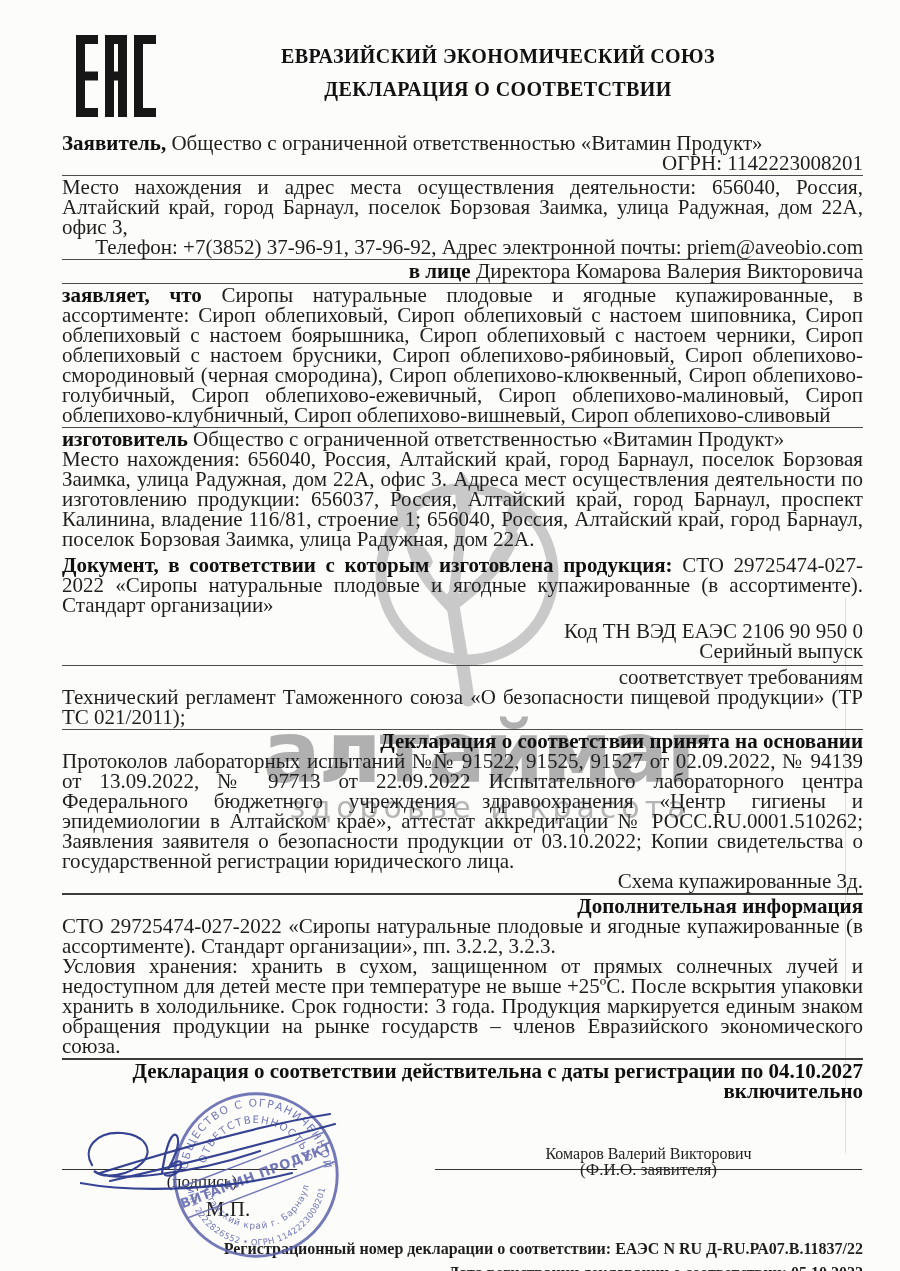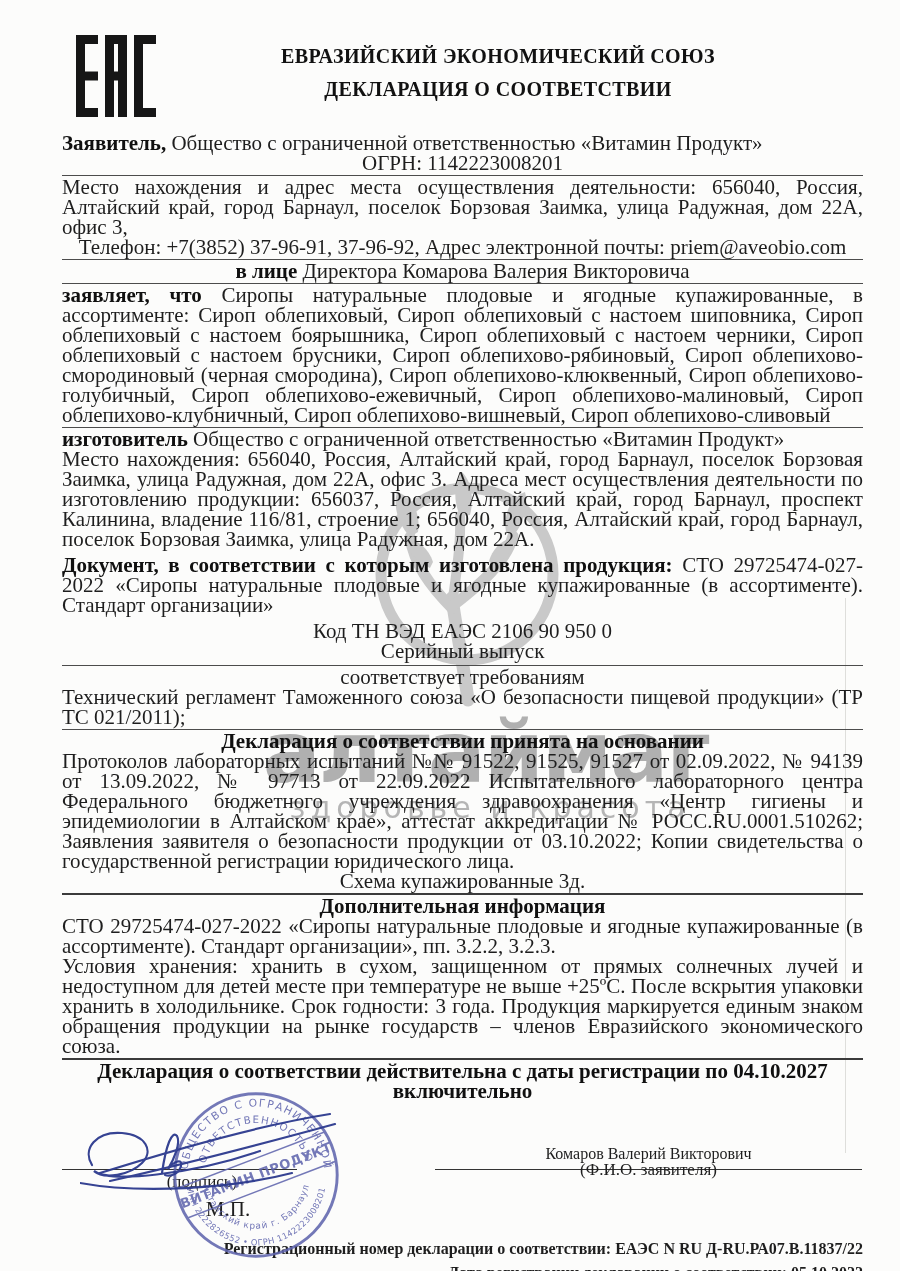--- a/index.html
+++ b/index.html
@@ -9,21 +9,21 @@
   }
   
   .eac-logo{position:absolute;left:76px;top:34px;width:80px;height:84px;z-index:2;}
   .doc-titles{position:absolute;left:188px;top:40px;width:620px;text-align:center;z-index:2;
     font-weight:bold;font-size:20px;line-height:33px;letter-spacing:.4px;color:#111;}
   
   .watermark{position:absolute;left:0;top:0;width:900px;height:1271px;z-index:0;pointer-events:none;}
   
   .content{position:absolute;left:62px;top:133px;width:801px;z-index:1;}
   .content p{margin:0;font-size:21px;line-height:20px;text-align:justify;}
-  .content p.nj{text-align:center;}
+  .content p.nj{text-align:right;}
   b{color:#101010;}
   .rule{border:none;border-top:1px solid #4c4c4c;height:0;margin:2px 0 1px 0;}
   .rule.thick{border-top:2px solid #3b3b3b;}
   .mt6{margin-top:6px !important;}
   .mt4{margin-top:4px !important;}
   
   .sig-block{position:relative;height:136px;}
   .sig-line{position:absolute;border-top:1px solid #333;height:0;}
   .sig-line.left{left:0;top:68px;width:235px;}
   .sig-line.right{left:373px;top:68px;width:427px;}

